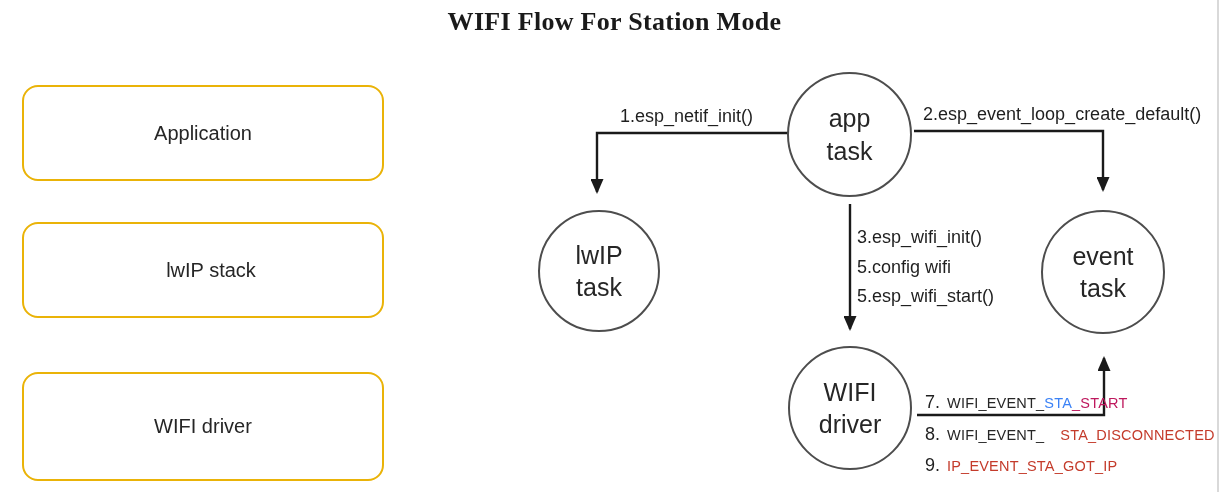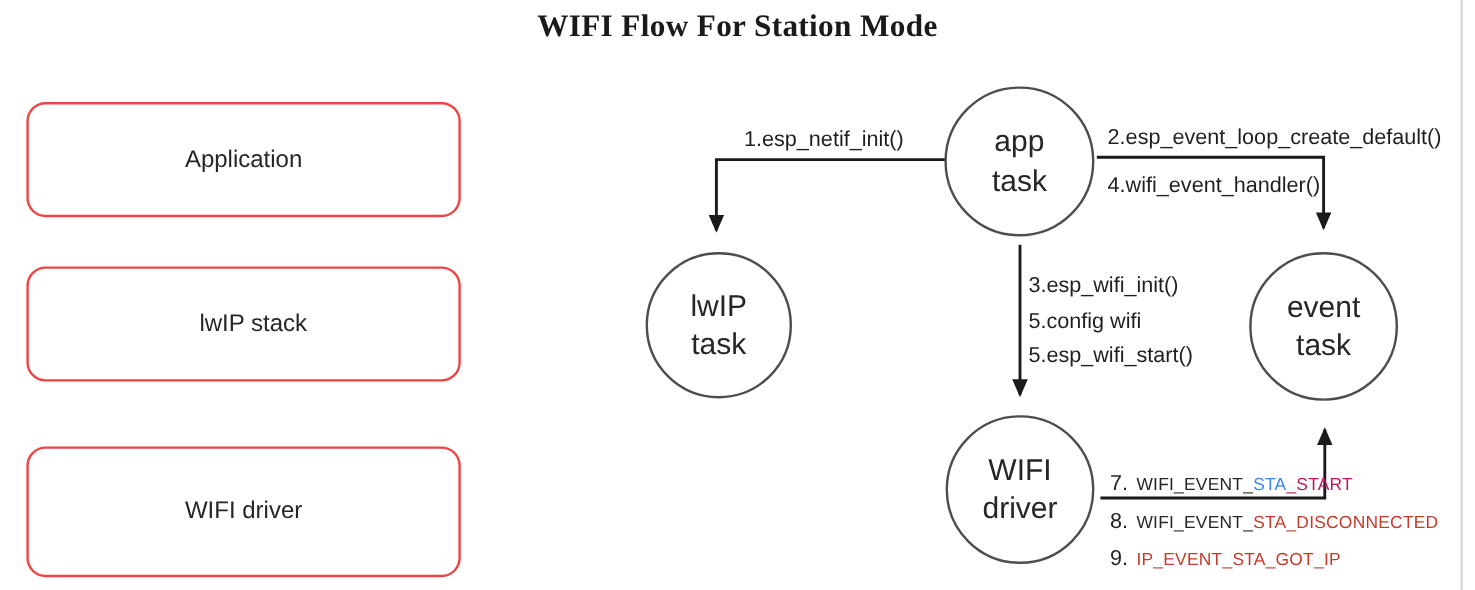--- a/index.html
+++ b/index.html
@@ -26,21 +26,21 @@
     font-weight: bold;
     font-size: 26px;
     color: #1a1a1a;
     letter-spacing: 0.3px;
   }
   .layer-box {
     position: absolute;
     left: 22px;
     width: 362px;
     height: 96px;
-    border: 2px solid #ef4444;
+    border: 2px solid #eab308;
     border-radius: 16px;
     background: #ffffff;
     display: flex;
     align-items: center;
     justify-content: center;
     font-size: 20px;
     color: #262626;
   }
   .box-application { top: 85px; }
   .box-lwip       { top: 222px; padding-left: 16px; }
@@ -143,32 +143,31 @@
     <span>event</span>
     <span>task</span>
   </div>
   <div class="task-circle circle-wifi">
     <span>WIFI</span>
     <span>driver</span>
   </div>
 
   <div class="call-label lbl-step1">1.esp_netif_init()</div>
   <div class="call-label lbl-step2">2.esp_event_loop_create_default()</div>
-  <div class="call-label lbl-step4">4.wifi_event_handler()</div>
   <div class="call-label lbl-step3">3.esp_wifi_init()</div>
   <div class="call-label lbl-step5">5.config wifi</div>
   <div class="call-label lbl-step6">5.esp_wifi_start()</div>
 
   <div class="event-row row-7">
     <span class="event-num">7.</span>
     <span class="event-name"><span style="color: rgb(38, 38, 38);">WIFI_EVENT_</span><span style="color: #3b82f6;">STA</span><span style="color: #be185d;">_START</span></span>
   </div>
   <div class="event-row row-8">
     <span class="event-num">8.</span>
-    <span class="event-name"><span style="color: rgb(38, 38, 38);">WIFI_EVENT_</span><span style="color: rgb(196, 59, 43);">STA_DISCONNECTED</span></span>
+    <span class="event-name"><span style="color: rgb(38, 38, 38);">WIFI_EVENT_</span><span style="color: rgb(196, 59, 43); margin-left: 16px;">STA_DISCONNECTED</span></span>
   </div>
   <div class="event-row row-9">
     <span class="event-num">9.</span>
     <span class="event-name"><span style="color: rgb(196, 59, 43);">IP_EVENT_STA_GOT_IP</span></span>
   </div>
 
   <div class="page-edge"></div>
 </div>
 
 </body></html>

